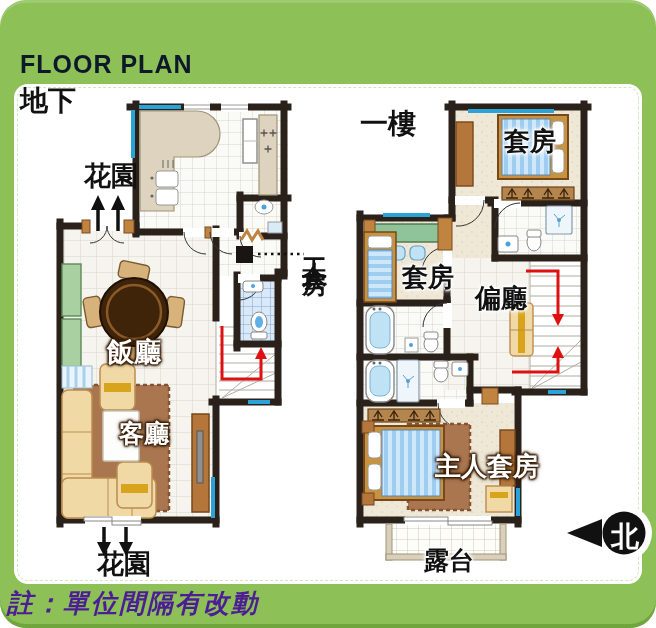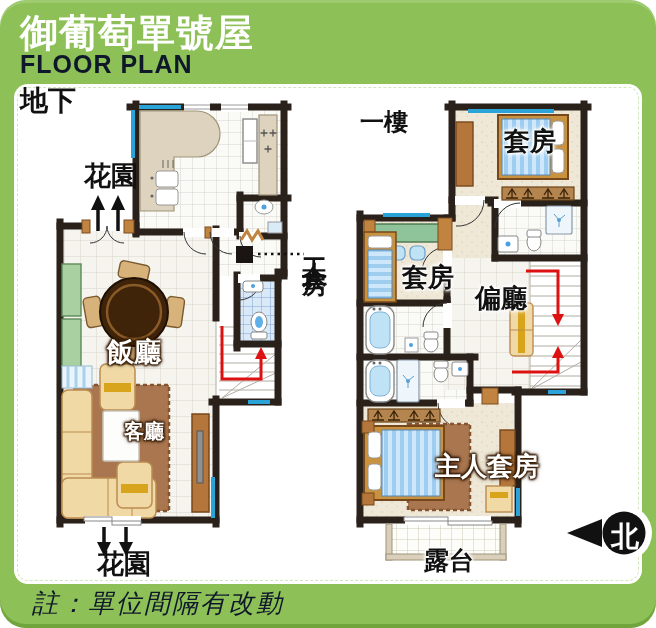--- a/index.html
+++ b/index.html
@@ -33,33 +33,32 @@
     text-shadow:0 0 3px rgba(58,31,8,.95),0 0 5px rgba(58,31,8,.9),
       1px 1px 2px rgba(58,31,8,.95),-1px -1px 2px rgba(58,31,8,.95),
       1px -1px 2px rgba(58,31,8,.95),-1px 1px 2px rgba(58,31,8,.95);
   }
   .lbl-halo{
     text-shadow:0 0 3px #fff,0 0 4px #fff,0 0 6px #fff,
       1px 1px 2px #fff,-1px -1px 2px #fff;
   }
   .vertical{writing-mode:vertical-rl;text-orientation:upright;letter-spacing:4px;}
   .note{
-    position:absolute;left:32px;top:586px;color:#0f172a;font-size:26px;
-    font-weight:400;font-style:italic;letter-spacing:2px;white-space:nowrap;
+    position:absolute;left:7px;top:586px;color:#4c1d95;font-size:26px;
+    font-weight:700;font-style:italic;letter-spacing:2px;white-space:nowrap;
   }
   .north-char{
     position:absolute;left:610px;top:518px;width:30px;text-align:center;
     color:#ffffff;font-size:28px;font-weight:700;z-index:5;
   }
 </style>
 </head>
 <body>
 
 <div class="card">
-  <div class="title">御葡萄單號屋</div>
   <div class="subtitle">FLOOR PLAN</div>
   <div class="panel"></div>
 
   <svg class="gfx" viewBox="0 0 656 628" xmlns="http://www.w3.org/2000/svg">
     <defs>
       <pattern id="tileA" width="16" height="16" patternUnits="userSpaceOnUse">
         <rect width="16" height="16" fill="#f6f4ee"></rect>
         <path d="M16,0 H0 V16" fill="none" stroke="#d9d5c9" stroke-width="1"></path>
       </pattern>
       <pattern id="tileK" width="12" height="12" patternUnits="userSpaceOnUse">
@@ -386,25 +385,25 @@
       <circle cx="624" cy="533" r="28" fill="#ffffff"></circle>
       <polygon points="558,533 606,510 606,556" fill="#ffffff"></polygon>
       <polygon points="567,533 602,519 602,547" fill="#111111"></polygon>
       <circle cx="624" cy="533" r="21.5" fill="#111111"></circle>
     </g>
   </svg>
 
   <div class="lbl" style="left:20px;top:87px;font-size:28px;">地下</div>
   <div class="lbl" style="left:84px;top:163px;font-size:27px;">花園</div>
   <div class="lbl lbl-light" style="left:92px;top:299px;width:84px;text-align:center;font-size:27px;margin-top:40px;">飯廳</div>
-  <div class="lbl lbl-light" style="left:102px;top:421px;width:84px;text-align:center;font-size:20px;">客廳</div>
+  <div class="lbl lbl-light" style="left:102px;top:421px;width:84px;text-align:center;font-size:25px;">客廳</div>
   <div class="lbl vertical" style="left:302px;top:238px;font-size:25px;">工人套房</div>
   <div class="lbl" style="left:97px;top:551px;font-size:27px;">花園</div>
 
-  <div class="lbl" style="left:360px;top:110px;font-size:24px;">一樓</div>
+  <div class="lbl" style="left:360px;top:110px;font-size:28px;">一樓</div>
   <div class="lbl lbl-halo" style="left:504px;top:128px;font-size:26px;">套房</div>
   <div class="lbl lbl-halo" style="left:402px;top:264px;font-size:26px;">套房</div>
   <div class="lbl lbl-halo" style="left:475px;top:285px;font-size:26px;">偏廳</div>
   <div class="lbl lbl-light" style="left:396px;top:453px;width:112px;text-align:center;font-size:26px;padding-left:35px;">主人套房</div>
   <div class="lbl lbl-halo" style="left:424px;top:548px;font-size:25px;">露台</div>
 
   <div class="north-char">北</div>
   <div class="note">註：單位間隔有改動</div>
 </div>
 

